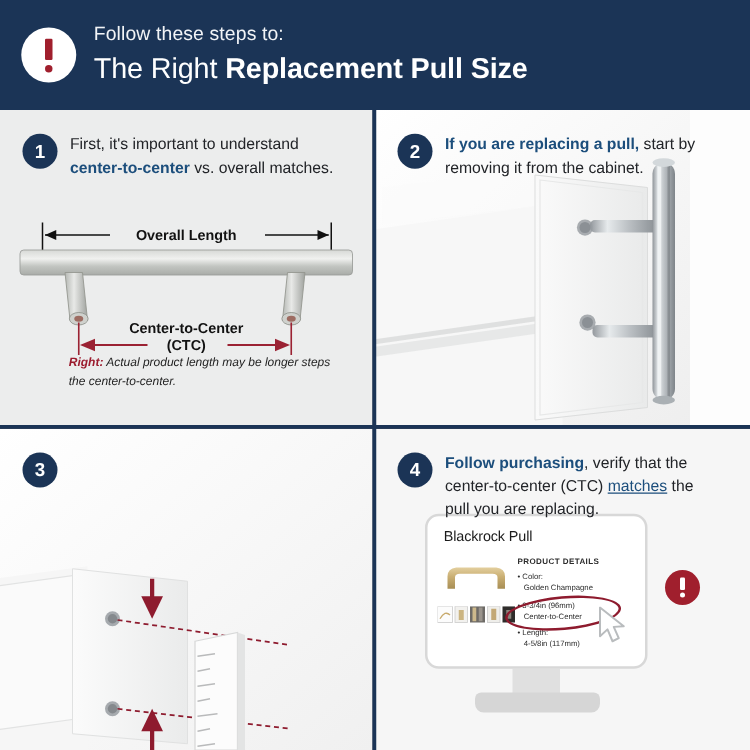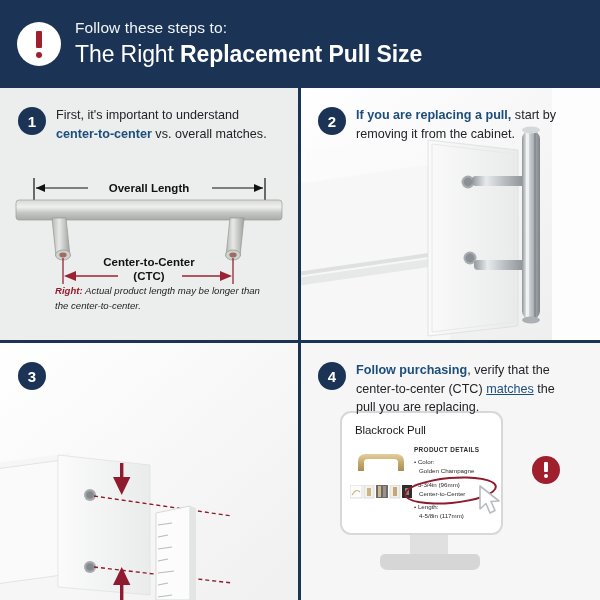--- a/index.html
+++ b/index.html
@@ -108,21 +108,21 @@
   
   .photo2 { position:absolute; inset:0; }
 
   
   .photo3 { position:absolute; inset:0; }
 
   
   .monitor { position:absolute; left:40px; top:68px; width:180px; height:180px; }
   .screen {
     position:absolute; left:0; top:0;
-    width:163px; height:124px;
+    width:178px; height:124px;
     background:#ffffff; border:2.5px solid #d8d8d8;
     border-radius:11px;
   }
   .prod-title {
     position:absolute; left:13px; top:11px;
     font-size:11.5px; font-weight:400; color:#1b1b1b;
     letter-spacing:-.1px;
   }
   .prod-details-hd {
     position:absolute; left:72px; top:33px;
@@ -234,21 +234,21 @@
 
           <g stroke="#9b2233" stroke-width="1.6">
             <line x1="66" y1="110" x2="118" y2="110"></line>
             <line x1="182" y1="110" x2="230" y2="110"></line>
           </g>
           <polygon points="64,110 76,105 76,115" fill="#9b2233"></polygon>
           <polygon points="232,110 220,105 220,115" fill="#9b2233"></polygon>
         </svg>
       </div>
 
-      <div class="note"><b>Right:</b><span> Actual product length may be longer than the center-to-center.</span></div>
+      <div class="note"><b>Right:</b><span> Actual product length may be longer steps the center-to-center.</span></div>
     </div>
 
     <div class="cell cell-2">
       <div class="photo2">
         <svg width="300" height="252" viewBox="0 0 300 252">
           <defs>
             <linearGradient id="wallG" x1="0" y1="0" x2="1" y2="1">
               <stop offset="0%" stop-color="#ffffff"></stop>
               <stop offset="100%" stop-color="#ededed"></stop>
             </linearGradient>

